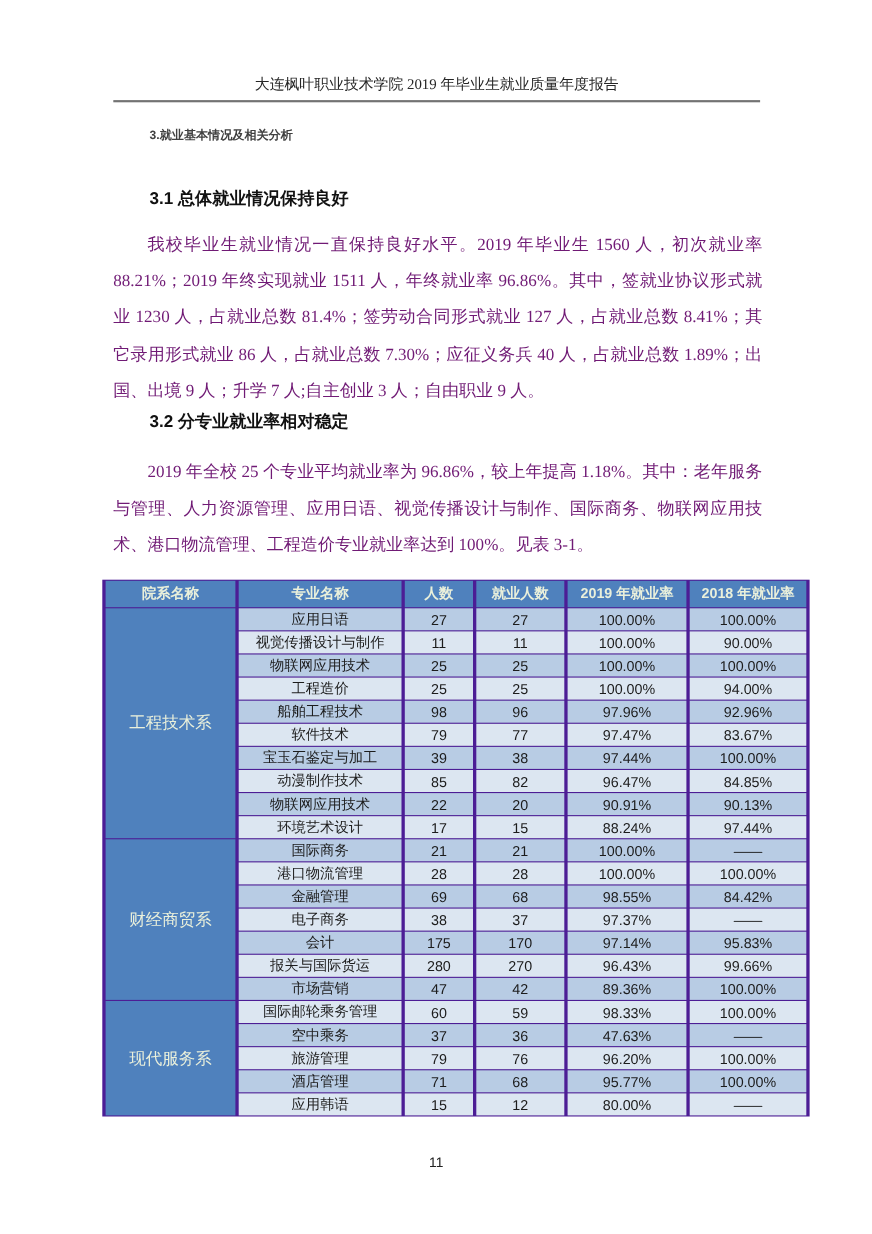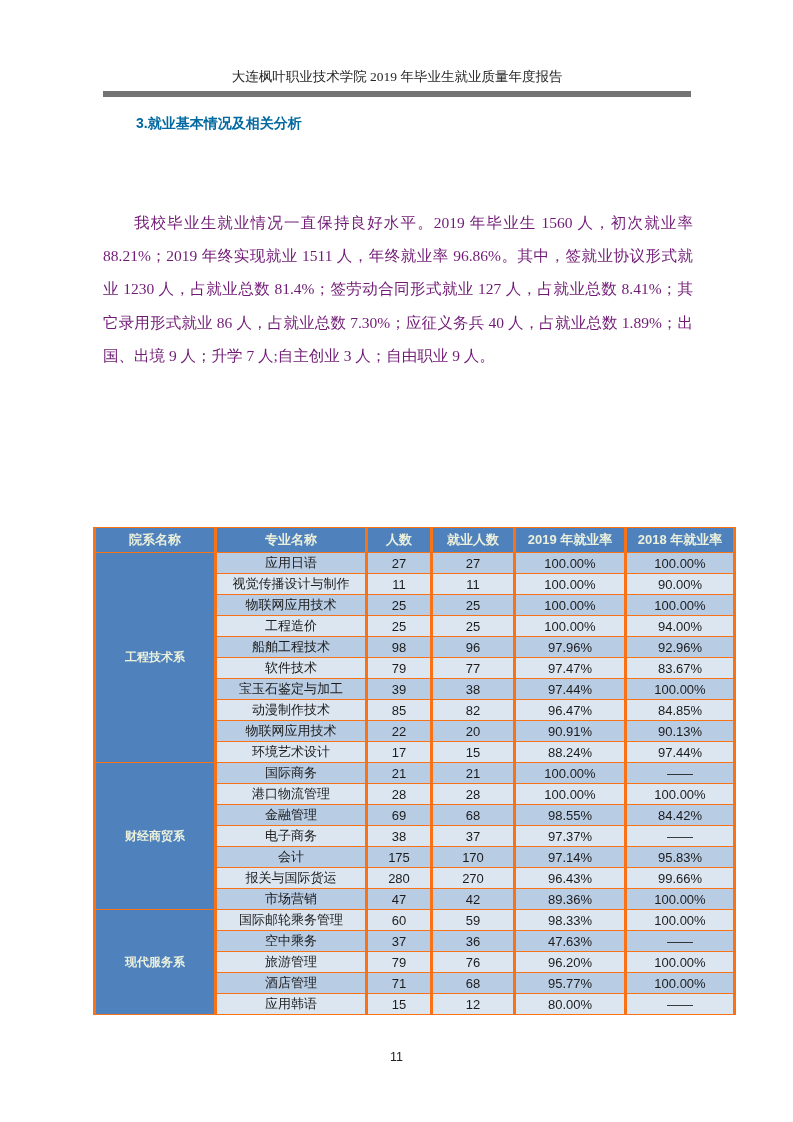--- a/index.html
+++ b/index.html
@@ -10,27 +10,27 @@
     color:#1c1c1c;
     position:relative;
     overflow:hidden;
   }
   .page { position:relative; width:793px; height:1122px; background:#fff; }
 
   .running-header {
     position:absolute; top:68px; left:103px; width:588px;
     text-align:center; font-size:13.5px; color:#262626;
     padding-bottom:5px;
-    border-bottom:6px solid #737373;
+    border-bottom:2px solid #737373;
   }
 
   .h-l1 {
     position:absolute; left:136px; top:115px;
     font-family:"Liberation Sans", sans-serif;
-    font-size:14px; font-weight:bold; color:#0369a1;
+    font-size:11px; font-weight:bold; color:#404040;
   }
   .h-l2 { font-family:"Liberation Sans", sans-serif; font-size:15.5px; font-weight:bold; color:#111; position:absolute; left:136px; }
   .h-31 { top:170px; }
   .h-32 { top:373px; }
 
   .body-par {
     position:absolute; left:103px; width:590px;
     font-size:15.5px; line-height:33.2px;
     text-align:justify; text-indent:2em; color:#701a75;
   }
@@ -39,40 +39,40 @@
 
   .table-caption {
     position:absolute; top:506px; left:93px; width:622px;
     text-align:center; font-size:13.5px; color:#222;
   }
 
   table.emp {
     position:absolute; top:527px; left:93px;
     width:622px; table-layout:fixed;
     border-collapse:separate; border-spacing:3px 1px;
-    background:#f97316;
+    background:#4c1d95;
     font-size:13px;
   }
   table.emp th {
     background:var(--hdr-bg); color:var(--hdr-text);
     font-family:"Liberation Sans", sans-serif;
     font-weight:bold; font-size:13px;
     height:24px; text-align:center; vertical-align:middle;
     white-space:nowrap; overflow:hidden;
   }
   table.emp td {
     height:20px; text-align:center; vertical-align:middle;
     white-space:nowrap; overflow:hidden;
   }
   tr.row-dark  td.data-cell { background:var(--row-dark); }
   tr.row-light td.data-cell { background:var(--row-light); }
   td.dept-cell {
     background:var(--hdr-bg); color:var(--hdr-text);
     font-family:"Liberation Sans", sans-serif;
-    font-weight:bold; font-size:12px;
+    font-weight:normal; font-size:15px;
   }
   td.major-cell { font-family:"Liberation Serif", serif; color:#1c1c1c; }
   td.num-cell   { font-family:"Liberation Sans", sans-serif; color:#1c1c1c; }
 
   .page-number {
     position:absolute; top:1050px; left:0; width:793px;
     text-align:center; font-size:12.5px; color:#222;
     font-family:"Liberation Sans", sans-serif;
   }
 </style>
@@ -80,24 +80,27 @@
 <body>
 
 <div class="page">
 
   <div class="running-header">
     <span>大连枫叶职业技术学院 2019 年毕业生就业质量年度报告</span>
   </div>
 
   <div class="h-l1">3.就业基本情况及相关分析</div>
 
+  <div class="h-l2 h-31">3.1 总体就业情况保持良好</div>
 
   <p class="body-par p1">我校毕业生就业情况一直保持良好水平。2019 年毕业生 1560 人，初次就业率 88.21%；2019 年终实现就业 1511 人，年终就业率 96.86%。其中，签就业协议形式就业 1230 人，占就业总数 81.4%；签劳动合同形式就业 127 人，占就业总数 8.41%；其它录用形式就业 86 人，占就业总数 7.30%；应征义务兵 40 人，占就业总数 1.89%；出国、出境 9 人；升学 7 人;自主创业 3 人；自由职业 9 人。</p>
 
-
+  <div class="h-l2 h-32">3.2 分专业就业率相对稳定</div>
+
+  <p class="body-par p2">2019 年全校 25 个专业平均就业率为 96.86%，较上年提高 1.18%。其中：老年服务与管理、人力资源管理、应用日语、视觉传播设计与制作、国际商务、物联网应用技术、港口物流管理、工程造价专业就业率达到 100%。见表 3-1。</p>
 
 
   <table class="emp">
     <colgroup>
       <col style="width:118px">
       <col style="width:148px">
       <col style="width:62px">
       <col style="width:80px">
       <col style="width:108px">
       <col style="width:106px">

